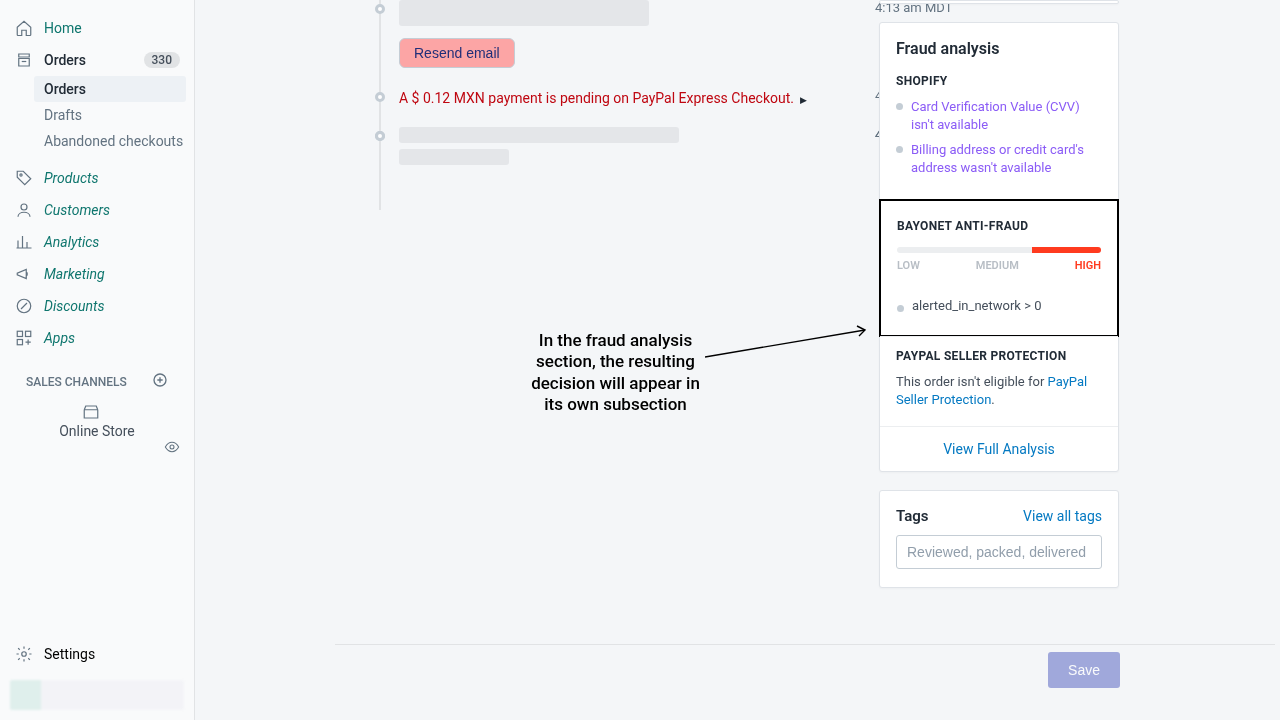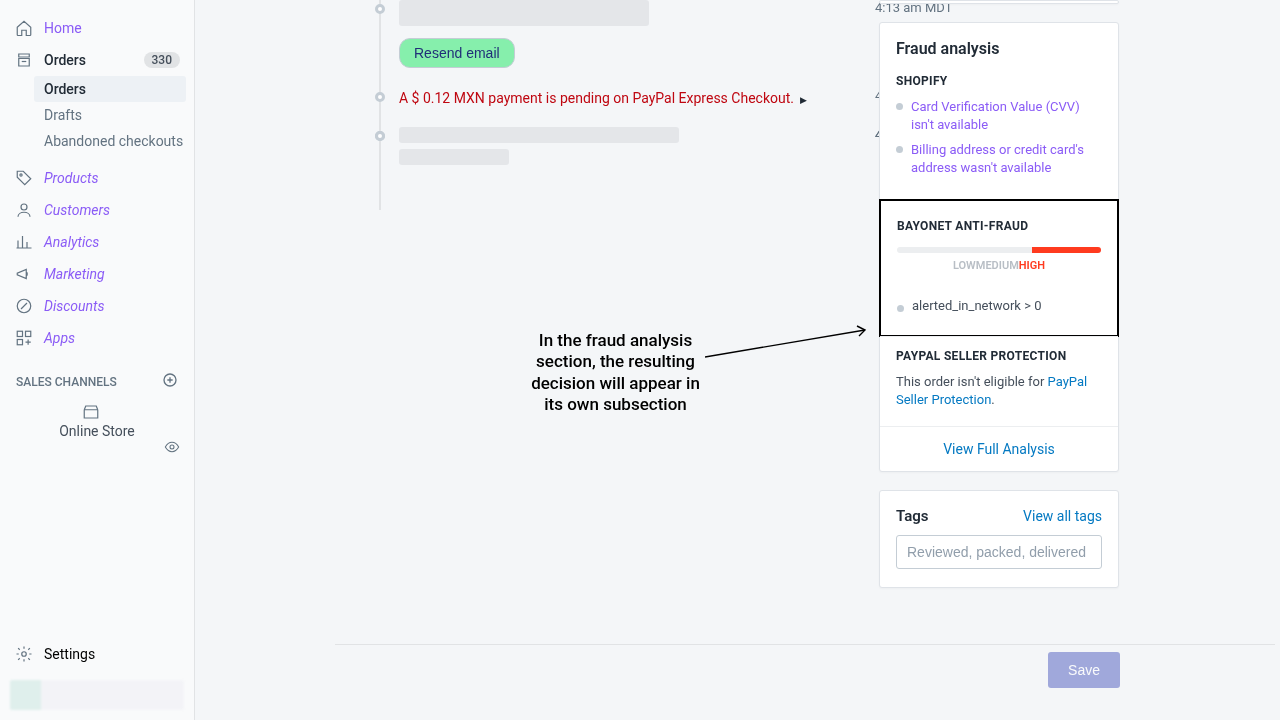--- a/index.html
+++ b/index.html
@@ -18,21 +18,21 @@
     width: 195px;
     height: 720px;
     background: #f9fafb;
     border-right: 1px solid #e1e3e5;
     padding-top: 12px;
     font-size: 14px;
     display: flex;
     flex-direction: column;
   }
   .nav-list { list-style: none; }
-  .nav-item { display: flex; align-items: center; padding: 6px 14px; color: #8b5cf6; cursor: pointer; }
+  .nav-item { display: flex; align-items: center; padding: 6px 14px; color: #0f766e; cursor: pointer; }
   .nav-item .icon { width: 20px; height: 20px; margin-right: 10px; display:flex; align-items:center; justify-content:center; }
   .nav-item svg { width: 18px; height: 18px; stroke: #637381; fill: none; stroke-width: 1.6; }
   .nav-item.active { color: #212b36; font-weight: 500; }
   .nav-sub { list-style: none; padding-left: 44px; }
   .nav-sub li { padding: 5px 0; color: #637381; cursor:pointer; }
   .nav-sub li.sel {
     background: #edf1f5;
     border-radius: 3px;
     color: #212b36;
     padding: 5px 10px;
@@ -44,21 +44,21 @@
     margin-left: auto;
     background: #e1e3e5;
     color: #454f5b;
     border-radius: 10px;
     padding: 1px 8px;
     font-size: 12px;
     font-weight: 500;
   }
   .sales-channels-header {
     display:flex; justify-content: space-between; align-items:center;
-    padding: 18px 16px 6px; font-size: 12px; color:#637381; font-weight:500;
+    padding: 18px 26px 6px; font-size: 12px; color:#637381; font-weight:500;
   }
   .sidebar-bottom { margin-top: auto; }
   .settings-item { display:flex; align-items:center; padding: 10px 14px; color:#000000; cursor:pointer; }
   .settings-item .icon { width:20px; height:20px; margin-right:10px; display:flex; align-items:center; justify-content:center;}
   .store-blur {
     margin: 6px 10px 10px;
     height: 30px;
     background: linear-gradient(90deg,#cfe8e3 0 18%, #f0f0f5 18% 100%);
     border-radius: 2px;
     filter: blur(1px);
@@ -100,25 +100,25 @@
     font-size: 13px; color:#637381; white-space: nowrap;
     width: 110px;
     text-align: left;
   }
   .tl-err { font-size: 14px; color:#bf0711; }
   .caret { margin-left: 6px; color:#212b36; font-size: 9px; }
   .resend-btn {
     margin-top: 12px;
     display:inline-block;
     border: 1px solid #c4cdd5;
-    border-radius: 11px;
+    border-radius: 6px;
     padding: 6px 14px;
     font-size: 14px;
     color:#202e78;
-    background:#86efac;
+    background:#fca5a5;
     cursor:pointer;
   }
 
   
   .right-col {
     position: absolute;
     left: 684px; top: 0;
     width: 240px;
   }
   .card {
@@ -150,21 +150,21 @@
     position:relative;
     margin-top: 14px;
     margin-bottom: 6px;
     overflow:hidden;
   }
   .risk-bar .fill {
     position:absolute; right:0; top:0; height:100%;
     width: 34%;
     background:#ff3b1f;
   }
-  .risk-labels { display:flex; justify-content:center; font-size:11px; font-weight:600; }
+  .risk-labels { display:flex; justify-content:space-between; font-size:11px; font-weight:600; }
   .risk-labels .low, .risk-labels .med { color:#b8bec5; }
   .risk-labels .high { color:#ff3b1f; }
   .rule-line { display:flex; align-items:center; font-size:13px; color:#454f5b; margin-top:26px;}
   .paypal-sec { padding: 12px 16px 16px; border-top:1px solid #eceef0; }
   .link { color:#0479c2; cursor:pointer; }
   .view-full { text-align:center; padding: 14px 0; border-top:1px solid #eceef0; color:#0479c2; font-size:14px; cursor:pointer;}
   .tags-head { display:flex; padding:16px 16px 10px; align-items:center; }
   .tags-head .t-title { font-size:15px; font-weight:600; }
   .tags-head .t-view { margin-left:auto; font-size:14px; }
   .tags-input {

